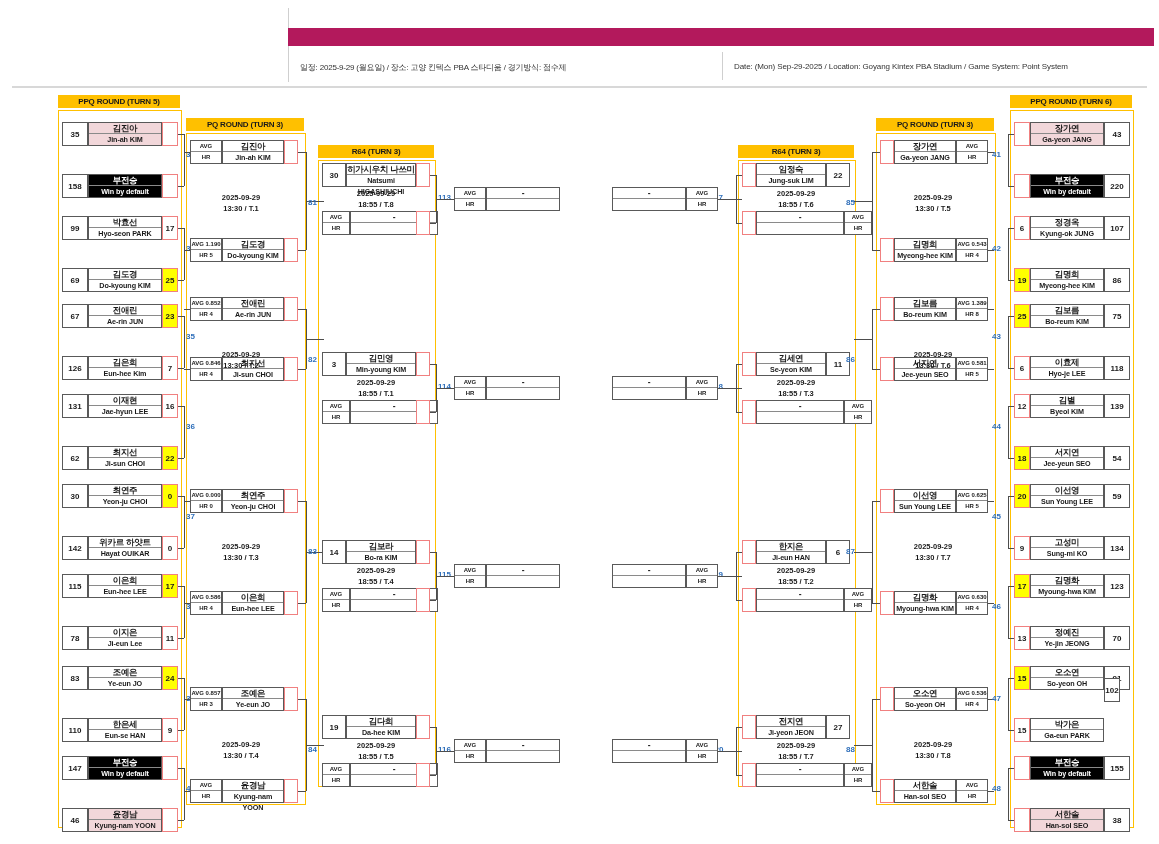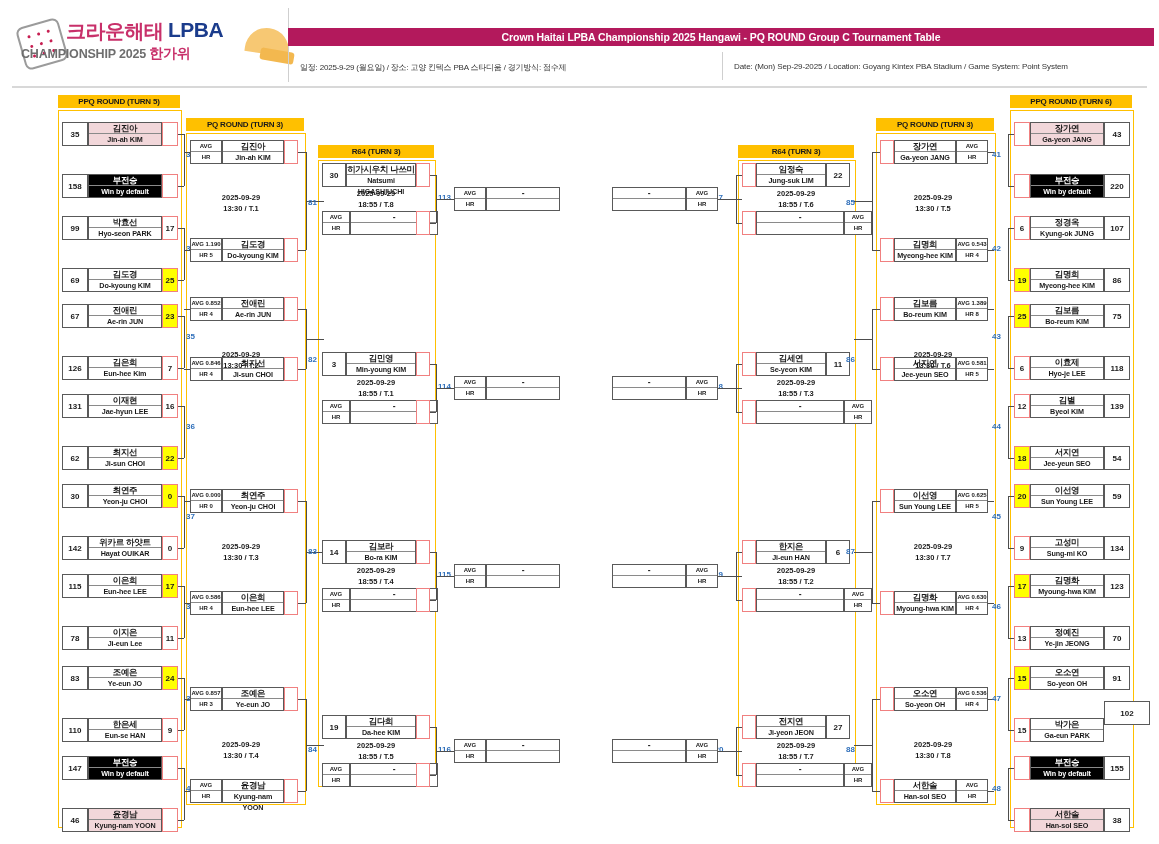--- a/index.html
+++ b/index.html
@@ -66,44 +66,23 @@
   
   .sched{position:absolute;text-align:center;font-size:7.5px;font-weight:bold;color:#1a1a1a;line-height:11px;}
   
   .ln{position:absolute;background:#4d4d4d;}
 </style>
 </head>
 <body>
 
 <div id="header">
 
-  <div id="logo">
-    <div class="logo-die">
-      <i style="left:8px;top:8px"></i>
-        <i style="left:18px;top:8px"></i>
-        <i style="left:28px;top:8px"></i>
-      <i style="left:8px;top:18px"></i>
-        <i style="left:18px;top:18px"></i>
-        <i style="left:28px;top:18px"></i>
-      <i style="left:8px;top:28px"></i>
-        <i style="left:18px;top:28px"></i>
-        <i style="left:28px;top:28px"></i>
-    </div>
-    <div class="logo-kr">크라운해태</div>
-    <div class="logo-lpba">LPBA</div>
-    <div class="logo-sub"><span>CHAMPIONSHIP 2025 </span><b>한가위</b></div>
-    <div class="logo-fan">
-        <div class="fan-a"></div>
-        <div class="fan-b"></div>
-      </div>
-  </div>
 
   <div id="hdr-sep"></div>
   <div id="title-bar"></div>
-  <div id="title-en">Crown Haitai LPBA Championship 2025 Hangawi - PQ ROUND Group C Tournament Table</div>
   <div id="meta-kr">일정: 2025-9-29 (월요일) / 장소: 고양 킨텍스 PBA 스타디움 / 경기방식: 점수제</div>
   <div id="meta-sep"></div>
   <div id="meta-en">Date: (Mon) Sep-29-2025 / Location: Goyang Kintex PBA Stadium / Game System: Point System</div>
   <div id="rule"></div>
 </div>
 
 <div class="round-hdr" style="left:58px;top:95px;width:122px;">PPQ ROUND (TURN 5)</div>
 <div class="round-hdr" style="left:186px;top:118px;width:118px;">PQ ROUND (TURN 3)</div>
 <div class="round-hdr" style="left:318px;top:145px;width:116px;">R64 (TURN 3)</div>
 <div class="round-hdr" style="left:738px;top:145px;width:116px;">R64 (TURN 3)</div>
@@ -843,21 +822,21 @@
       <div class="nm-kr" style="">오소연</div>
       <div class="nm-en" style="">So-yeon OH</div>
     </div>
     <div class="seed" style="left:1104px;top:666px;width:26px;height:24px;">91</div>
     <div class="ln" style="left:1008px;top:678px;width:6px;height:1px;"></div>
     <div class="scr plain" style="left:1014px;top:718px;width:16px;height:24px;">15</div>
     <div class="nmb " style="left:1030px;top:718px;width:74px;height:24px;">
       <div class="nm-kr" style="">박가은</div>
       <div class="nm-en" style="">Ga-eun PARK</div>
     </div>
-    <div class="seed" style="left:1104px;top:701px;width:46px;height:24px;">102</div>
+    <div class="seed" style="left:1104px;top:678px;width:16px;height:24px;">102</div>
     <div class="ln" style="left:1008px;top:730px;width:6px;height:1px;"></div>
     <div class="ln" style="left:1008px;top:678px;width:1px;height:52px;"></div>
     <div class="cnum" style="left:992px;top:694px;">47</div>
     <div class="scr plain" style="left:1014px;top:756px;width:16px;height:24px;"></div>
     <div class="nmb black" style="left:1030px;top:756px;width:74px;height:24px;">
       <div class="nm-kr" style="">부전승</div>
       <div class="nm-en" style="">Win by default</div>
     </div>
     <div class="seed" style="left:1104px;top:756px;width:26px;height:24px;">155</div>
     <div class="ln" style="left:1008px;top:768px;width:6px;height:1px;"></div>

